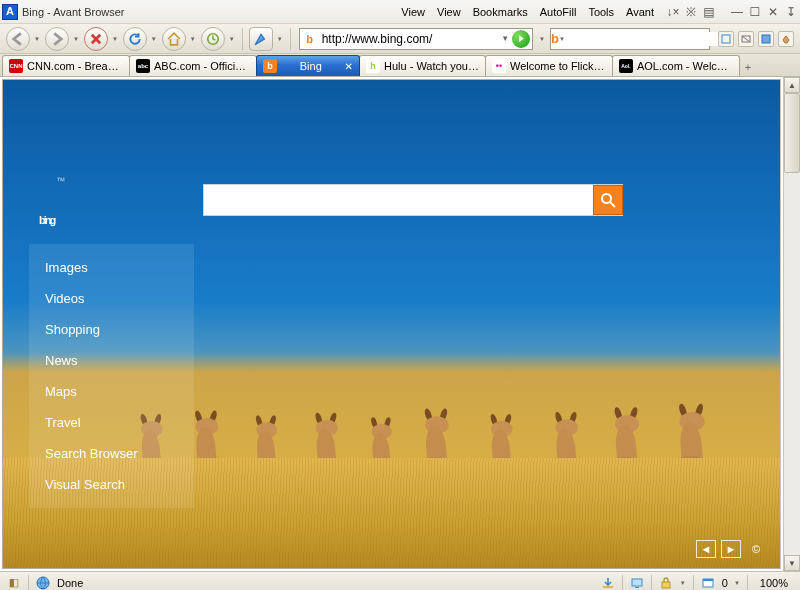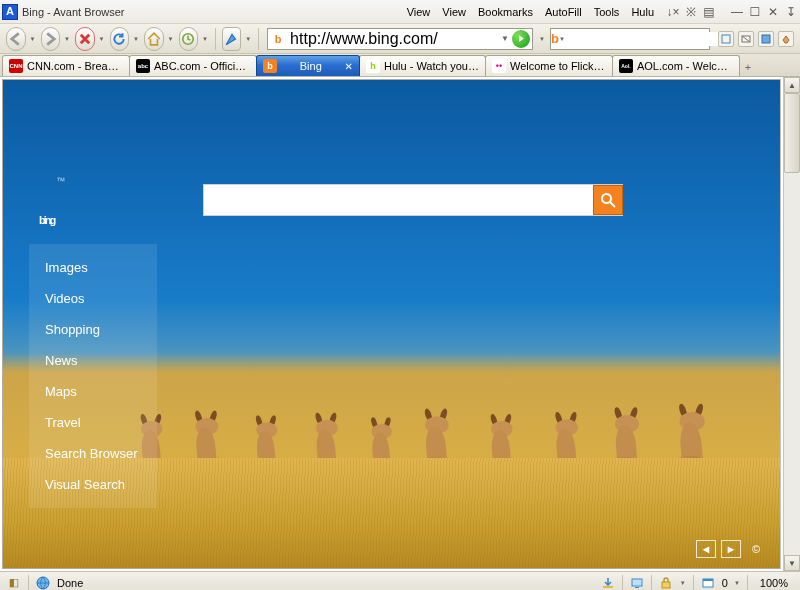--- a/index.html
+++ b/index.html
@@ -18,21 +18,21 @@
   .glyph{display:inline-flex;align-items:center;justify-content:center;font-size:12px;line-height:1;}
 
   
   .toolbar{height:30px;background:linear-gradient(#f3f1e9,#e2dfd2);display:flex;align-items:center;padding:0 6px;gap:4px;border-bottom:1px solid #c8c4b4;}
   .nav-btn{width:24px;height:24px;border-radius:12px;display:flex;align-items:center;justify-content:center;border:1px solid #b8b4a3;background:linear-gradient(#fefefe,#e0ddd0);}
   .nav-btn svg{width:14px;height:14px;}
   .sep{width:1px;height:22px;background:#c5c1b0;margin:0 2px;}
   .drop-arrow{font-size:6px;color:#666;margin-left:0px;margin-right:1px;}
   .urlbar{flex:1 1 auto;height:22px;background:#fff;border:1px solid #9c988a;display:flex;align-items:center;padding:0 2px;margin:0 2px;}
   .urlbar .favicon{width:16px;height:16px;display:flex;align-items:center;justify-content:center;}
-  .urlbar input{flex:1;border:none;outline:none;font-size:16px;padding:0 4px;}
+  .urlbar input{flex:1;border:none;outline:none;font-size:12px;padding:0 4px;}
   .go-btn{width:18px;height:18px;border-radius:9px;background:radial-gradient(circle at 30% 30%,#7ee05a,#1a9a1a);display:flex;align-items:center;justify-content:center;margin-left:2px;}
   .go-btn svg{width:9px;height:9px;}
   .searchbox{width:160px;height:22px;background:#fff;border:1px solid #9c988a;display:flex;align-items:center;}
   .searchbox .engine{width:20px;height:20px;background:#fff;color:#f58220;font-weight:bold;font-size:13px;display:flex;align-items:center;justify-content:center;}
   .searchbox input{flex:1;border:none;outline:none;padding:0 4px;font-size:12px;}
   .mini-icons{display:flex;gap:4px;margin-left:4px;}
   .mini-icons .mico{width:16px;height:16px;border:1px solid #c0bcac;border-radius:2px;background:#f5f3ea;display:flex;align-items:center;justify-content:center;}
 
   
   .tabstrip{height:23px;background:linear-gradient(#e9e6da,#dcd8ca);display:flex;align-items:flex-end;padding:0 2px;border-bottom:1px solid #b8b4a3;}
@@ -77,21 +77,21 @@
       linear-gradient(#e2b650,#caa030 60%,#b68a20);
   }
 
   
   .bing-logo{position:absolute;left:36px;top:96px;color:#fff;font-family:Arial,Helvetica,sans-serif;font-size:52px;font-weight:bold;letter-spacing:-2px;}
   .bing-logo .tm{font-size:9px;vertical-align:top;font-weight:normal;letter-spacing:0;margin-left:2px;opacity:.7;}
   .bing-search{position:absolute;left:200px;top:104px;width:420px;height:32px;background:#fff;border:1px solid #d0d0d0;display:flex;}
   .bing-search input{flex:1;border:none;outline:none;padding:0 8px;font-size:14px;}
   .bing-go{width:30px;height:30px;background:#f58220;margin:0;position:absolute;left:590px;top:105px;display:flex;align-items:center;justify-content:center;border:1px solid #c96300;}
   .bing-go svg{width:16px;height:16px;}
-  .bing-nav{position:absolute;left:26px;top:164px;width:128px;background:rgba(255,255,255,.10);padding:8px 0;}
+  .bing-nav{position:absolute;left:26px;top:164px;width:165px;background:rgba(255,255,255,.10);padding:8px 0;}
   .bing-nav a{display:block;color:#fff;font-size:13px;padding:8px 16px;text-decoration:none;}
 
   .bing-ctrls{position:absolute;right:14px;bottom:10px;display:flex;gap:5px;}
   .bing-ctrls .bc{width:20px;height:18px;border:1px solid rgba(255,255,255,.8);color:#fff;display:flex;align-items:center;justify-content:center;font-size:11px;}
 
   
   .statusbar{height:22px;background:linear-gradient(#f3f1e9,#e3e0d4);border-top:1px solid #c5c1b0;display:flex;align-items:center;padding:0 6px;gap:6px;}
   .statusbar .spacer{flex:1;}
   .statusbar .sico{width:16px;height:16px;display:flex;align-items:center;justify-content:center;}
   .statusbar .zoom{padding:0 6px;}
@@ -104,21 +104,21 @@
 <div class="titlebar">
   <div class="app-icon"></div>
   <div class="title">Bing - Avant Browser</div>
   <div class="spacer"></div>
   <div class="menu">
     <span>View</span>
     <span>View</span>
     <span>Bookmarks</span>
     <span>AutoFill</span>
     <span>Tools</span>
-    <span>Hulu</span>
+    <span>Avant</span>
   </div>
   <div class="tb-icons">
     <span class="glyph">↓×</span>
     <span class="glyph">※</span>
     <span class="glyph">▤</span>
     <div style="width:6px"></div>
     <span class="glyph">—</span>
     <span class="glyph">☐</span>
     <span class="glyph">✕</span>
     <span class="glyph">↧</span>

